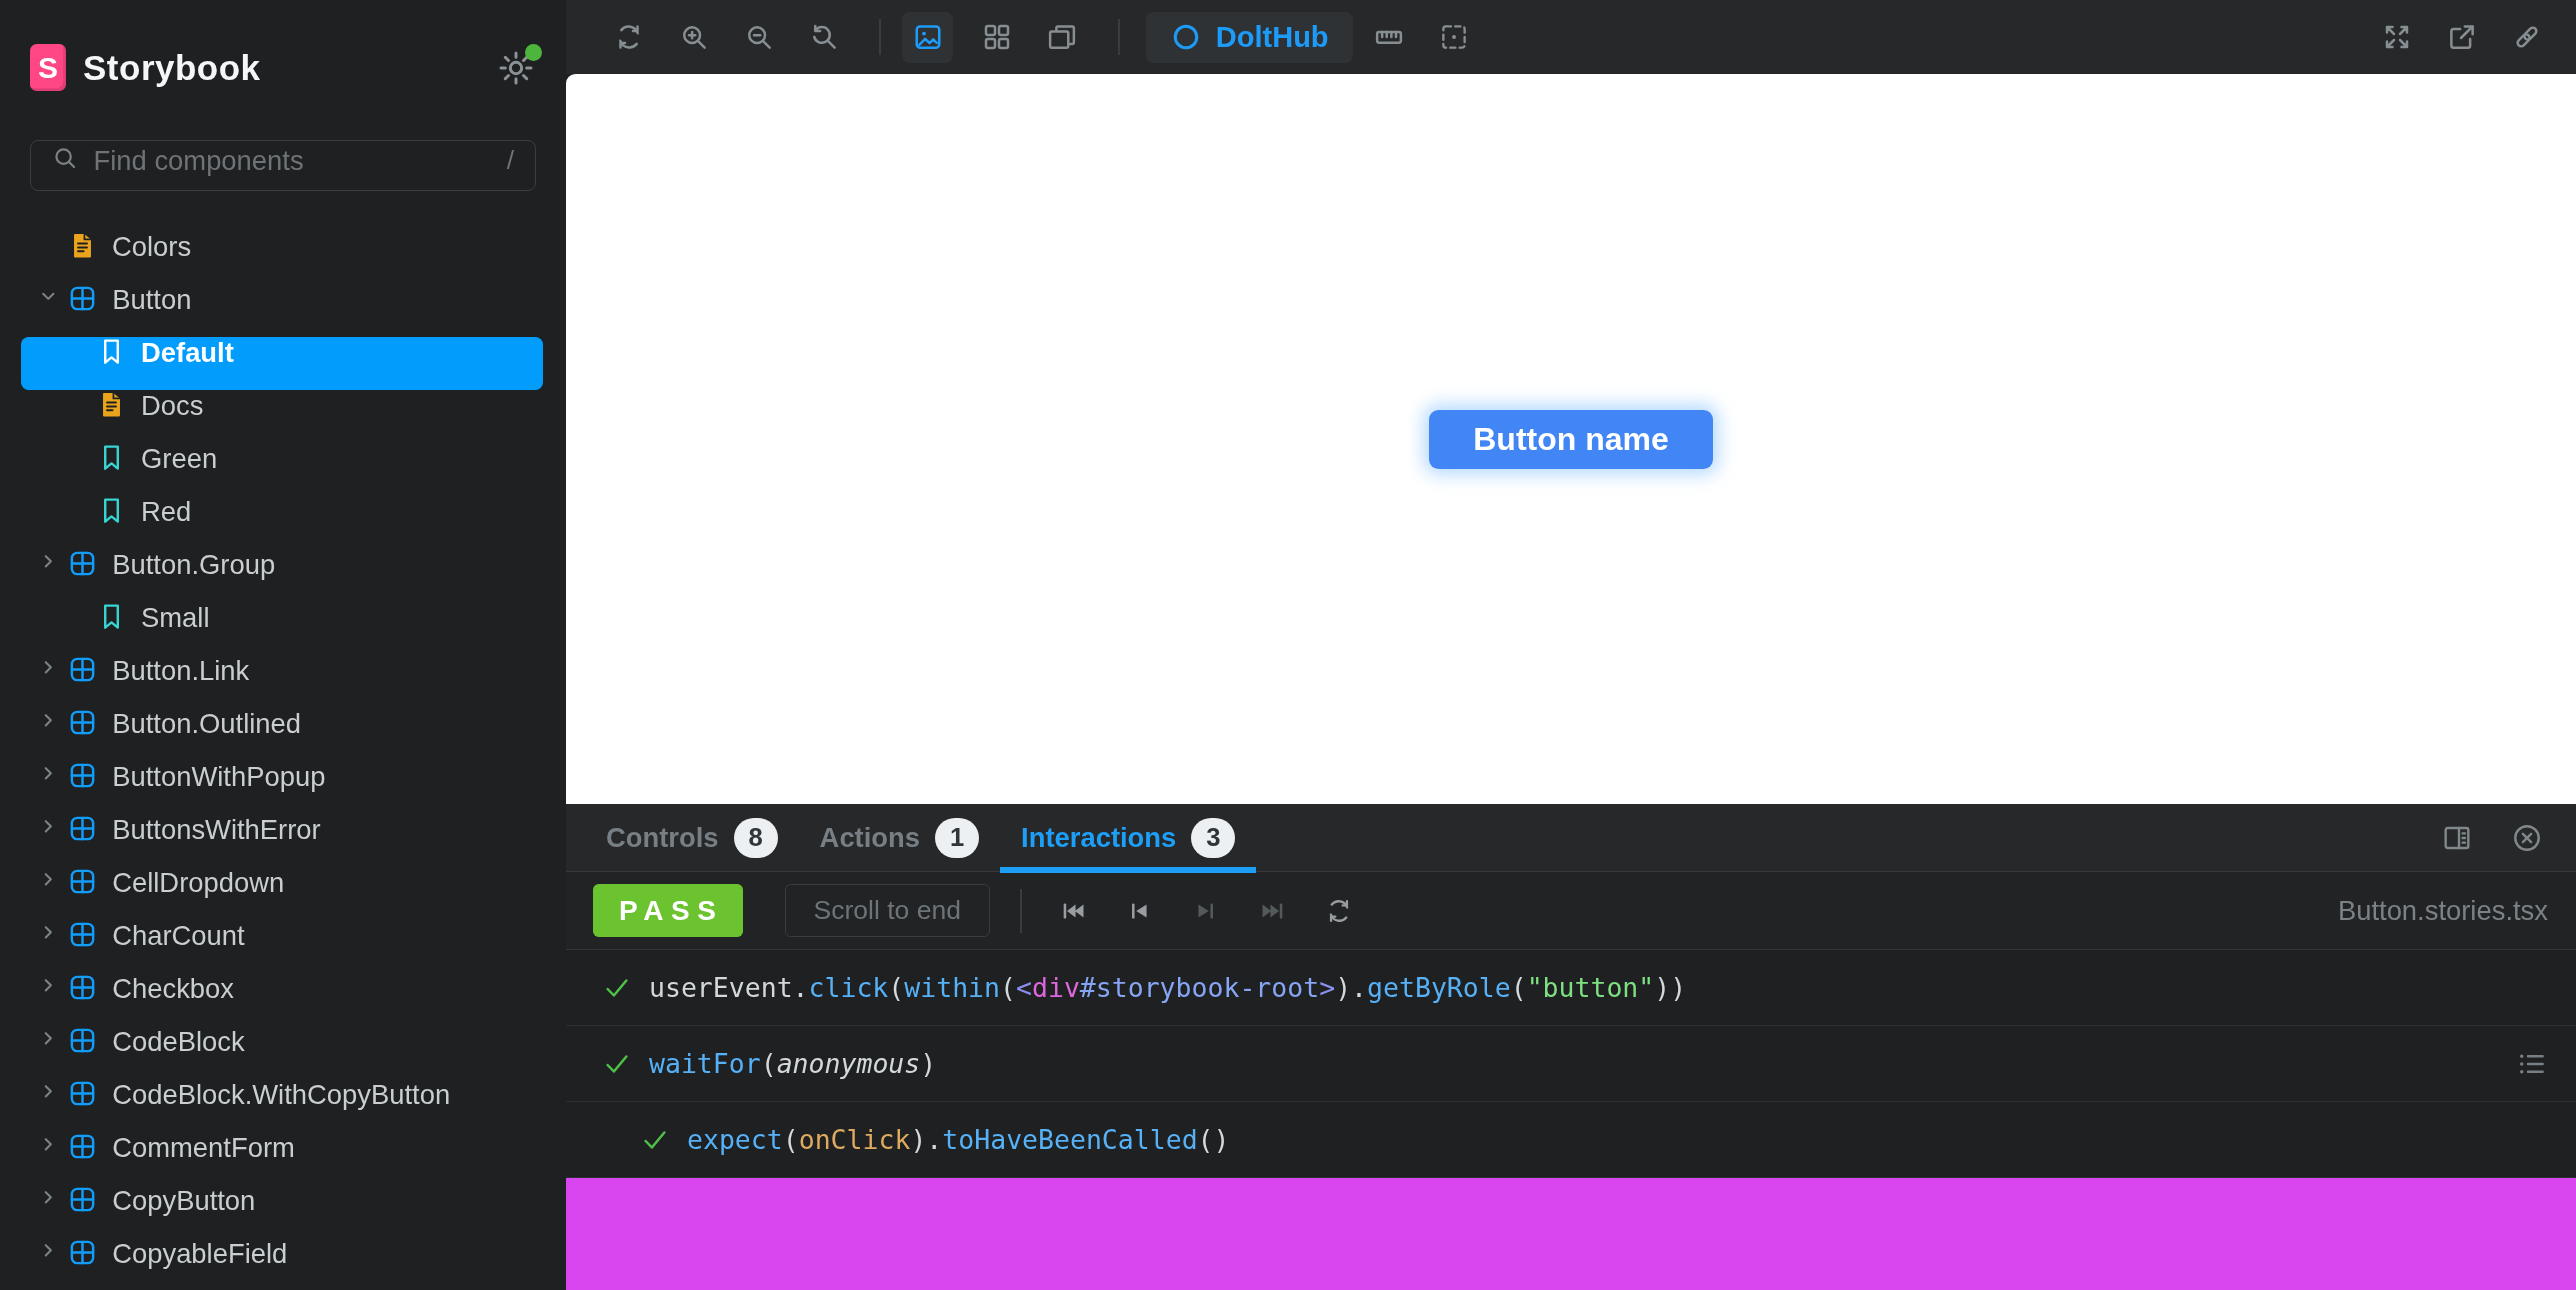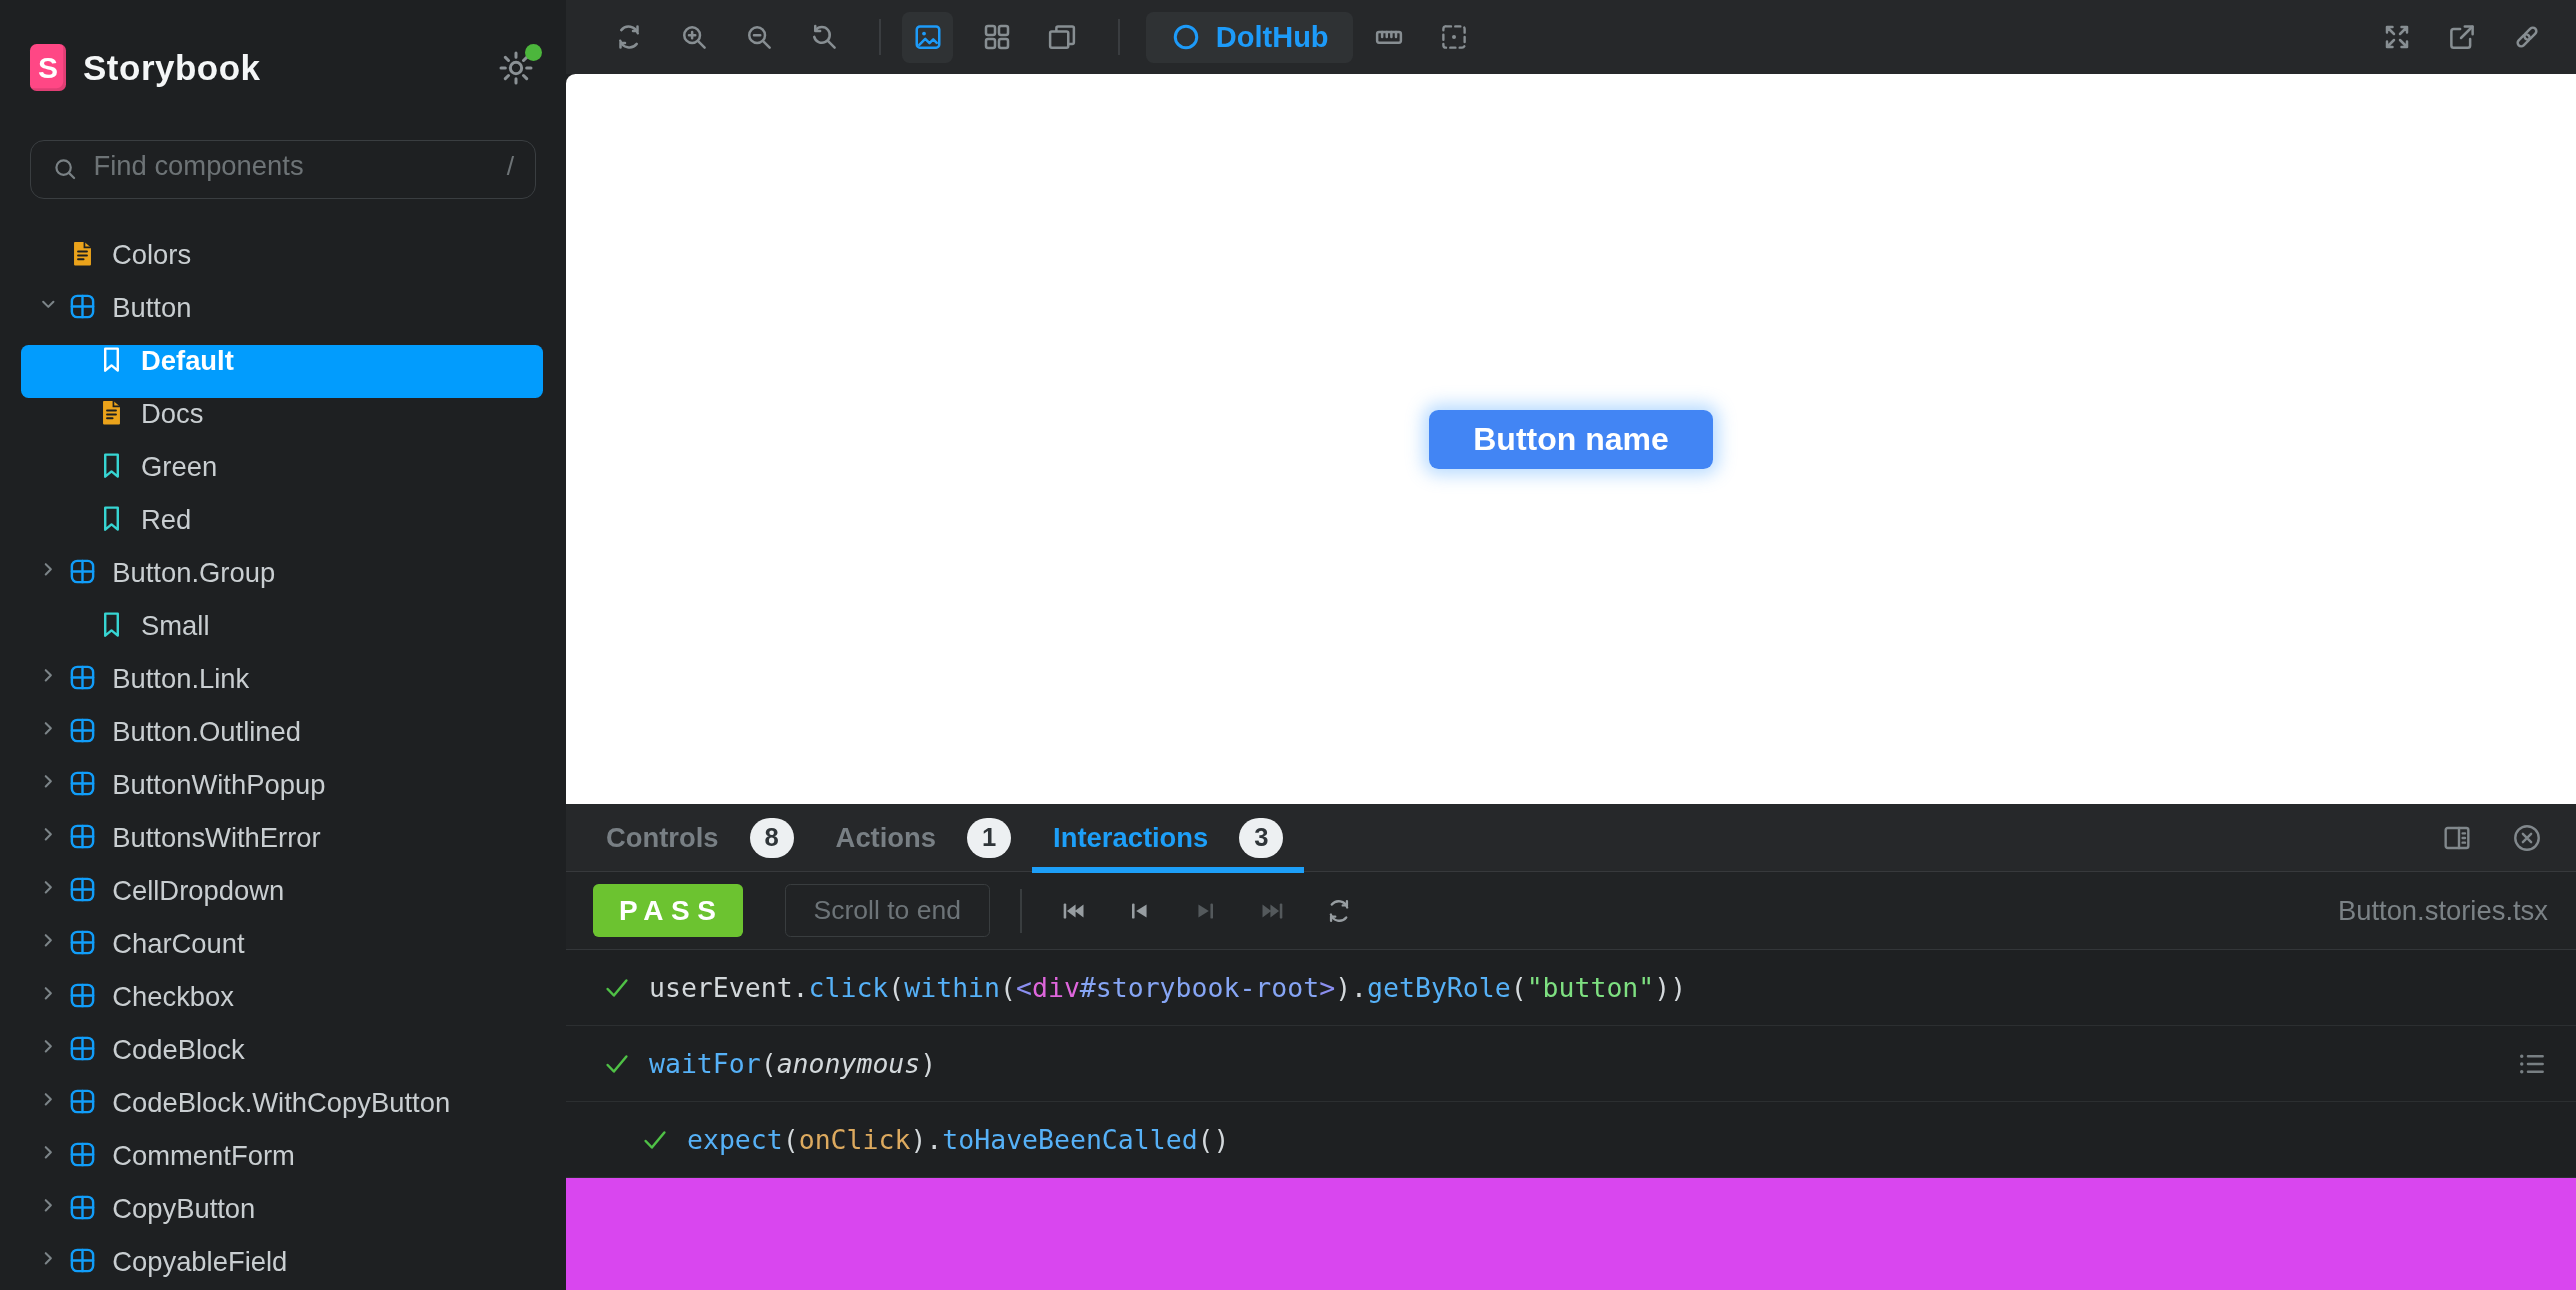--- a/index.html
+++ b/index.html
@@ -13,22 +13,22 @@
   .sb-head { display:flex; align-items:center; justify-content:space-between; height:53px; }
   .brand { display:flex; align-items:center; gap:17px; }
   .logo { width:36px; height:47px; border-radius:6.6px; background:#FF4785; color:#fff;
           font-weight:bold; font-size:30px; display:flex; align-items:center; justify-content:center;
           box-shadow:inset -2.8px -2.8px 0 rgba(0,0,0,.12); }
   .brand-title { color:#f4f6f7; font-size:35px; font-weight:bold; letter-spacing:0.5px; }
   .gear { position:relative; width:40px; height:40px; color:#8b9195; cursor:pointer; }
   .gear svg { width:100%; height:100%; }
   .gear .dot { position:absolute; top:-3.8px; right:-5.7px; width:17px; height:17px;
                border-radius:50%; background:#4cb63c; }
-  .search { margin-top:49px; height:59px; border:1.9px solid #3a3e41; border-radius:14px;
-            display:flex; align-items:flex-end; padding:16px 21px; gap:15px; color:#6d7376; }
+  .search { margin-top:49px; height:59px; border:1.9px solid #3a3e41; border-radius:8px;
+            display:flex; align-items:flex-start; padding:4px 21px; gap:15px; color:#6d7376; }
   .search .icon { width:26.5px; height:26.5px; color:#7a8185; }
   .search input { flex:1; background:transparent; border:none; outline:none; color:#c7cbcd;
                   font-size:27.4px; font-family:inherit; }
   .search input::placeholder { color:#6d7376; }
   .search .slash { font-size:26.5px; color:#6d7376; }
   .tree { margin-top:40px; margin-left:-30px; margin-right:-30px; }
   .trow { height:53px; display:flex; align-items:flex-start; font-size:27.4px; color:#c9ced1;
           cursor:pointer; padding-left:36px; }
   .trow .chev { width:24.6px; height:24.6px; color:#7c8488; margin-right:7.6px; flex:none; }
   .trow .chevsp { width:32px; flex:none; }
@@ -64,21 +64,21 @@
   .canvas { flex:1; background:#ffffff; border-top-left-radius:9.5px; display:flex;
             align-items:center; justify-content:center; }
   .story-btn { background:#4285F4; color:#fff; border:none; border-radius:9.5px; height:59px;
                padding:0 44px; font-size:32px; font-weight:bold; font-family:inherit; cursor:pointer;
                box-shadow:0 0 17px 5.7px rgba(97,175,255,.45); }
 
   
   .panel { height:487px; flex:none; display:flex; flex-direction:column; background:#1e2022; }
   .tabbar { height:68px; flex:none; background:#26282a; border-bottom:1.9px solid #37393c;
             display:flex; align-items:stretch; padding-left:19px; }
-  .tab { position:relative; display:flex; align-items:center; gap:31px; padding:0 21px;
+  .tab { position:relative; display:flex; align-items:center; gap:15px; padding:0 21px;
          cursor:pointer; }
   .tab .tlabel { font-size:27.4px; font-weight:bold; color:#787f84; }
   .tab.active .tlabel { color:#1d9ff8; }
   .tab.active::after { content:''; position:absolute; left:0; right:0; bottom:-1.9px; height:5.7px;
                        background:#1d9ff8; }
   .badge { min-width:44px; height:40px; border-radius:21px; background:#EDF0F2; color:#2f3539;
            font-size:25.6px; font-weight:bold; display:flex; align-items:center; justify-content:center;
            padding:0 13.2px; }
   .tabbar .tspacer { flex:1; }
   .tabbar .pbtn { width:42px; height:42px; align-self:center; margin-right:28px; color:#81888c;

